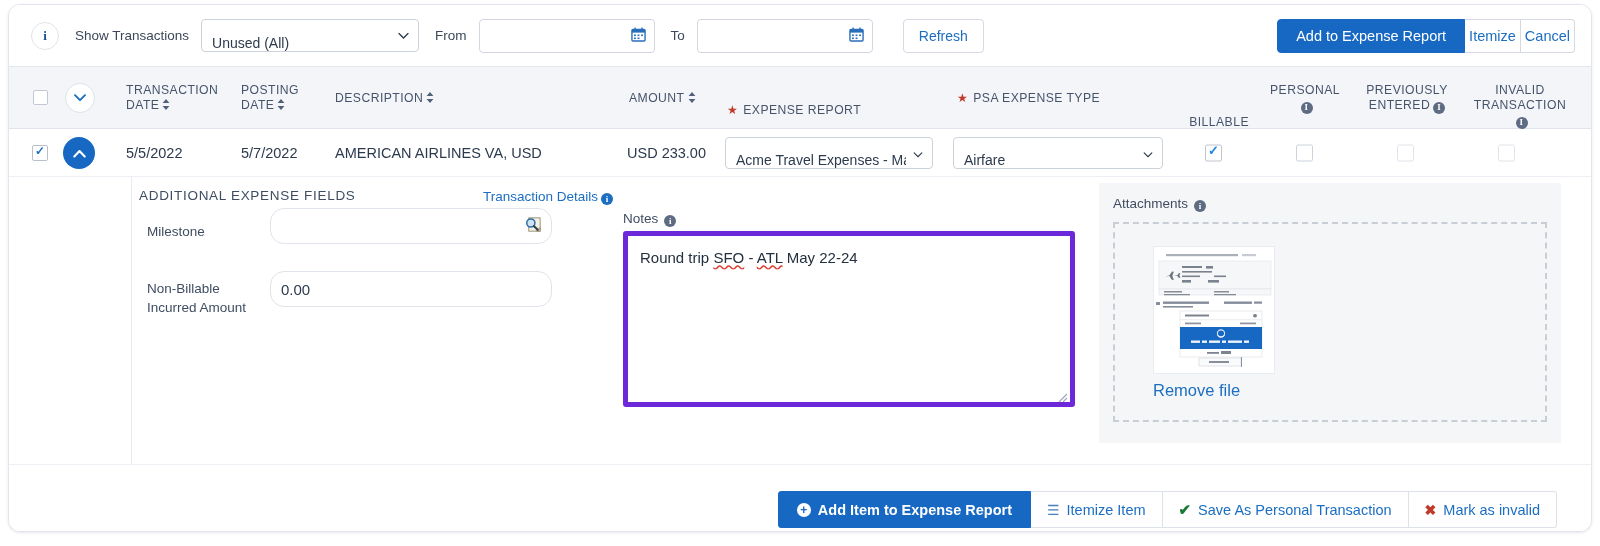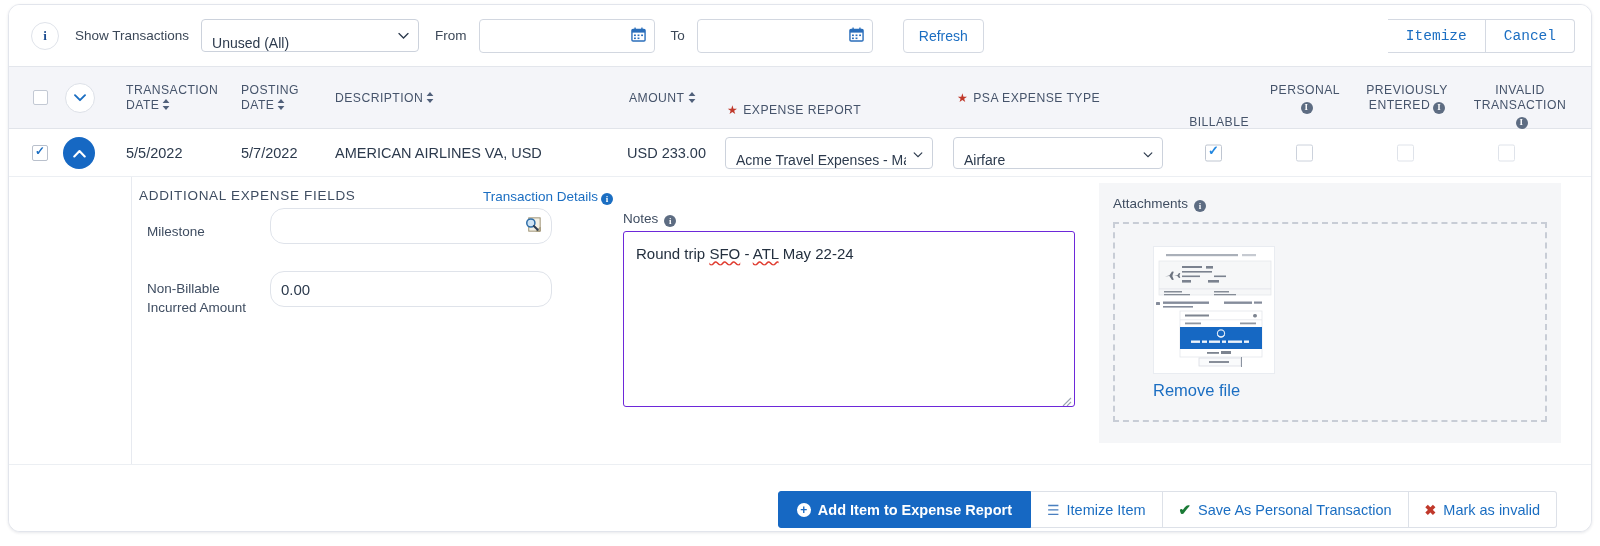--- a/index.html
+++ b/index.html
@@ -116,22 +116,22 @@
     padding: 0 18px;
     cursor: pointer;
     white-space: nowrap;
   }
   .btn-seg {
     background: #fff;
     color: #1b6ec2;
     border: 1px solid #d4d9e2;
     border-left: none;
     font-size: 14.5px;
-    font-family: Liberation Mono, monospace;
-    padding: 0 18px;
+    font-family: Liberation Sans, sans-serif;
+    padding: 0 4px;
     cursor: pointer;
     white-space: nowrap;
   }
   .btn-seg.last { border-radius: 0 4px 4px 0; }
 
   
   .thead {
     position: relative;
     height: 62px;
     background: #f4f5f9;
@@ -280,21 +280,21 @@
     right: 8px; top: 50%;
     transform: translateY(-50%);
   }
   .notes-label {
     position: absolute;
     font-size: 13.5px;
     color: #3f4d61;
   }
   .notes-area {
     position: absolute;
-    border: 1px solid #6d28d9;
+    border: 5px solid #6d28d9;
     border-radius: 3px;
     background: #fff;
     font-size: 15px;
     color: #24303f;
     padding: 12px 12px;
     line-height: 20px;
     overflow: hidden;
   }
   .spell {
     text-decoration: underline wavy #e03b2f;
@@ -432,20 +432,21 @@
             <rect x="10.8" y="8" width="2" height="1.7" fill="#2a6ebb"></rect>
             <rect x="3.2" y="11.2" width="2" height="1.7" fill="#2a6ebb"></rect>
             <rect x="7" y="11.2" width="2" height="1.7" fill="#2a6ebb"></rect>
           </svg>
         </span>
       </div>
 
       <button class="btn-plain" style="margin-left:30px;text-align:center;">Refresh</button>
 
       <div class="btn-group">
+        <button class="btn-primary">Add to Expense Report</button>
         <button class="btn-seg">Itemize</button>
         <button class="btn-seg last">Cancel</button>
       </div>
     </div>
 
     <div class="thead">
       <div class="hdr-check" style="left:24px; top:23px;"></div>
       <div class="hdr-circle" style="left:56px; top:16px;">
         <svg width="12" height="8" viewBox="0 0 12 8">
             <path d="M1 1.2l5 5 5-5" stroke="#1b6ec2" stroke-width="1.9" fill="none" stroke-linecap="round" stroke-linejoin="round"></path>

